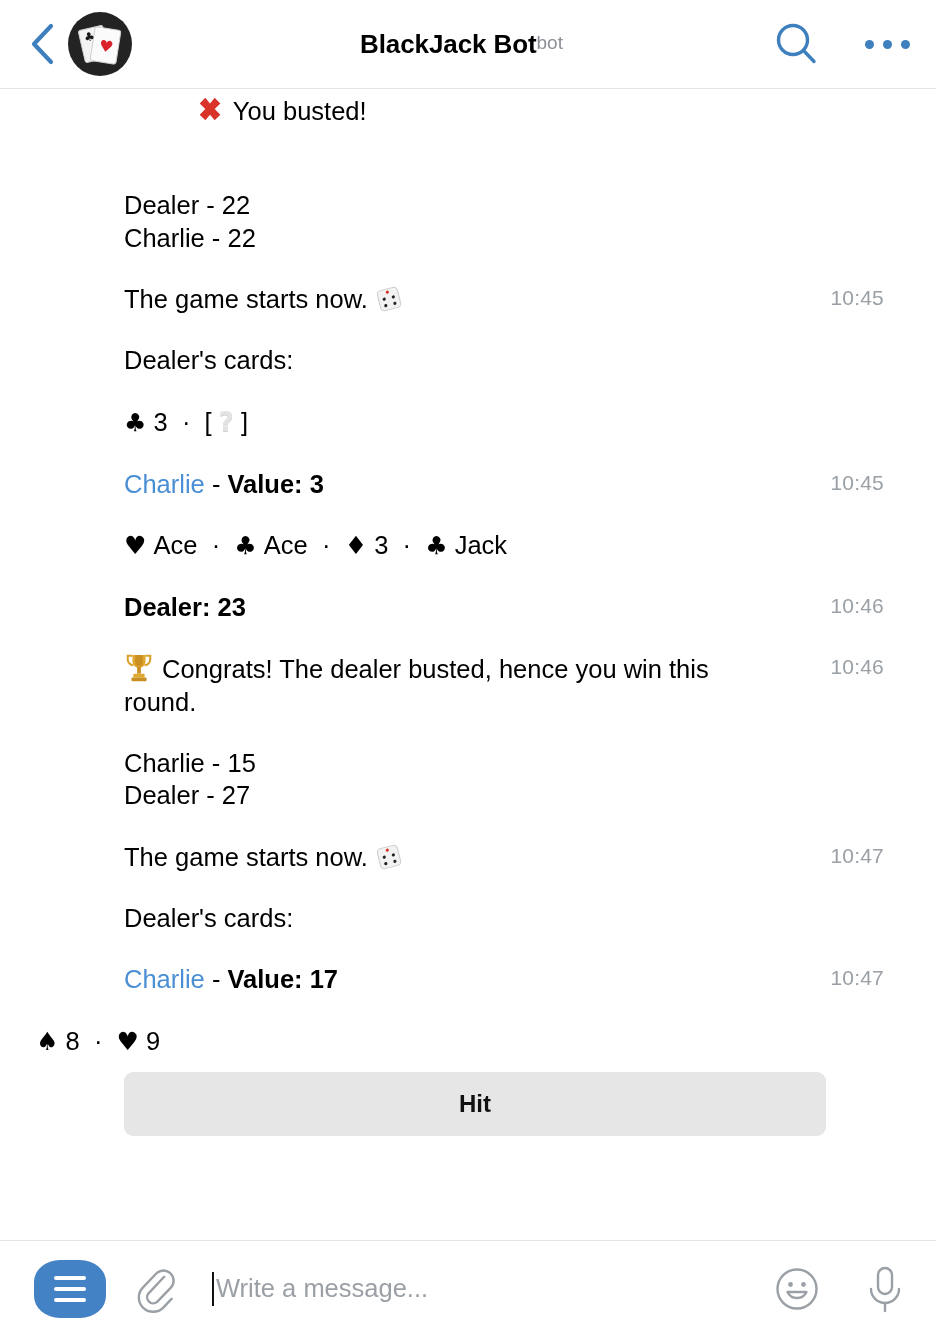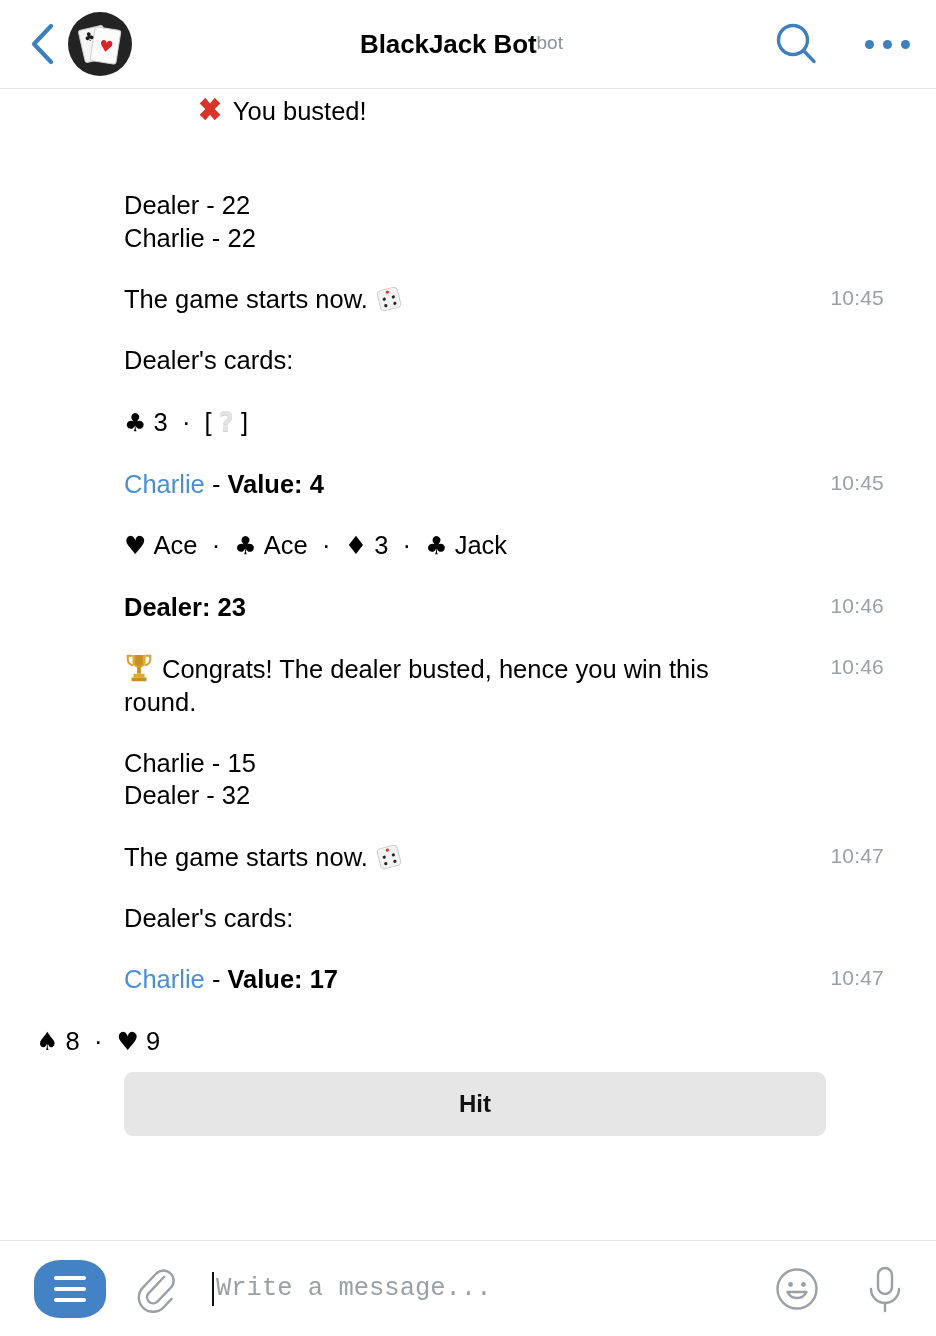--- a/index.html
+++ b/index.html
@@ -216,21 +216,21 @@
     height: 56px;
   }
   .caret {
     width: 2px; height: 34px;
     background: #111111;
     flex: 0 0 auto;
   }
   .msg-input {
     border: none; outline: none;
     background: transparent;
-    font-family: Liberation Mono, monospace;
+    font-family: Liberation Sans, sans-serif;
     font-size: 25.5px;
     color: #111;
     width: 100%;
     padding: 0 0 0 2px;
     height: 40px;
   }
   .msg-input::placeholder { color: #9aa0a6; }
   .right-icons { display: flex; align-items: center; gap: 44px; flex: 0 0 auto; margin-left: 18px; }
   .right-icons > div { cursor: pointer; display:flex; }
 </style>
@@ -308,21 +308,21 @@
 
       <div class="msg">
         <div class="msg-text">Dealer's cards:</div>
       </div>
 
       <div class="msg">
         <div class="msg-text"><span class="suit">♣</span>&nbsp;<span>3</span>&nbsp;&nbsp;<span class="sep">·</span>&nbsp;&nbsp;<span>[</span>&nbsp;<span class="e-quest emoji">?</span>&nbsp;<span>]</span></div>
       </div>
 
       <div class="msg">
-        <div class="msg-text"><span class="link">Charlie</span><span> - </span><span class="b">Value: 4</span></div>
+        <div class="msg-text"><span class="link">Charlie</span><span> - </span><span class="b">Value: 3</span></div>
         <div class="time">10:45</div>
       </div>
 
       <div class="msg">
         <div class="msg-text"><span class="suit">♥</span>&nbsp;<span>Ace</span>&nbsp;&nbsp;<span class="sep">·</span>&nbsp;&nbsp;<span class="suit">♣</span>&nbsp;<span>Ace</span>&nbsp;&nbsp;<span class="sep">·</span>&nbsp;&nbsp;<span class="suit">♦</span>&nbsp;<span>3</span>&nbsp;&nbsp;<span class="sep">·</span>&nbsp;&nbsp;<span class="suit">♣</span>&nbsp;<span>Jack</span></div>
       </div>
 
       <div class="msg">
         <div class="msg-text"><span class="b">Dealer: 23</span></div>
         <div class="time">10:46</div>
@@ -337,21 +337,21 @@
             <path d="M23 4 h5 v4 a6 6 0 0 1 -6 6" fill="none" stroke="#d9a22c" stroke-width="2.2"></path>
             <rect x="14" y="16" width="4" height="7" fill="#c98f22"></rect>
             <rect x="10" y="23" width="12" height="4" rx="1" fill="#e0a82e"></rect>
             <rect x="8" y="27" width="16" height="4" rx="1" fill="#c98f22"></rect>
           </svg><span>Congrats! The dealer busted, hence you win this round.</span></div>
         <div class="time">10:46</div>
       </div>
 
       <div class="msg">
         <div class="msg-text">Charlie - 15
-Dealer - 32</div>
+Dealer - 27</div>
       </div>
 
       <div class="msg">
         <div class="msg-text"><span>The game starts now.</span><svg class="e-glyph e-dice" viewBox="0 0 32 32" aria-hidden="true">
             <g transform="rotate(-14 16 16)">
               <rect x="5" y="5" width="22" height="22" rx="4" fill="#f2f2f2" stroke="#c9c9c9" stroke-width="1"></rect>
               <circle cx="16" cy="8.5" r="1.7" fill="#d8342a"></circle>
               <circle cx="11" cy="15" r="1.7" fill="#222"></circle>
               <circle cx="21" cy="15" r="1.7" fill="#222"></circle>
               <circle cx="11" cy="22" r="1.7" fill="#222"></circle>

